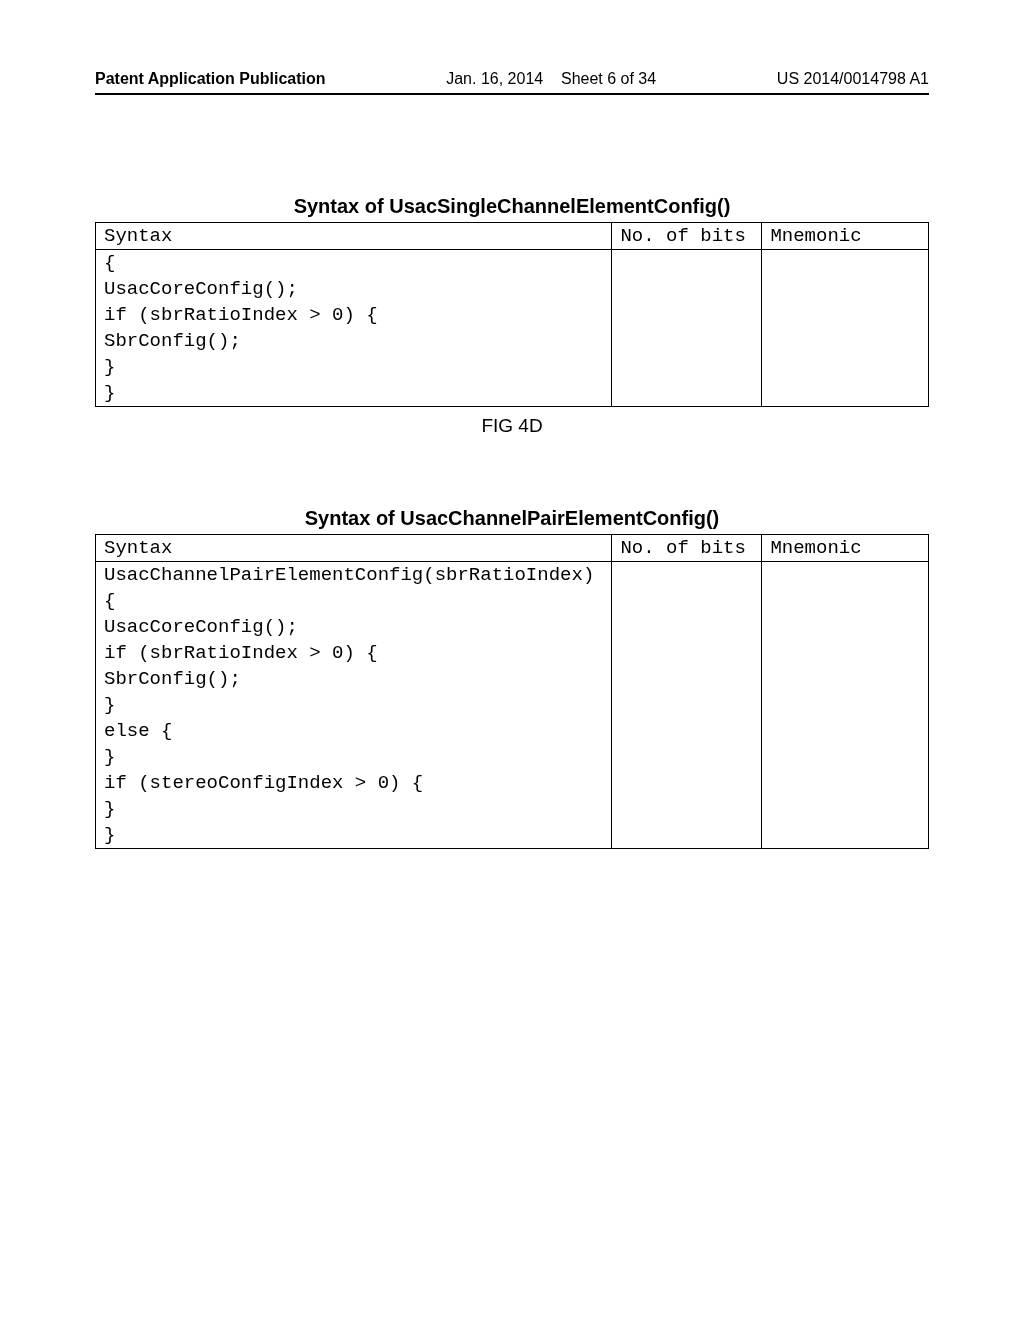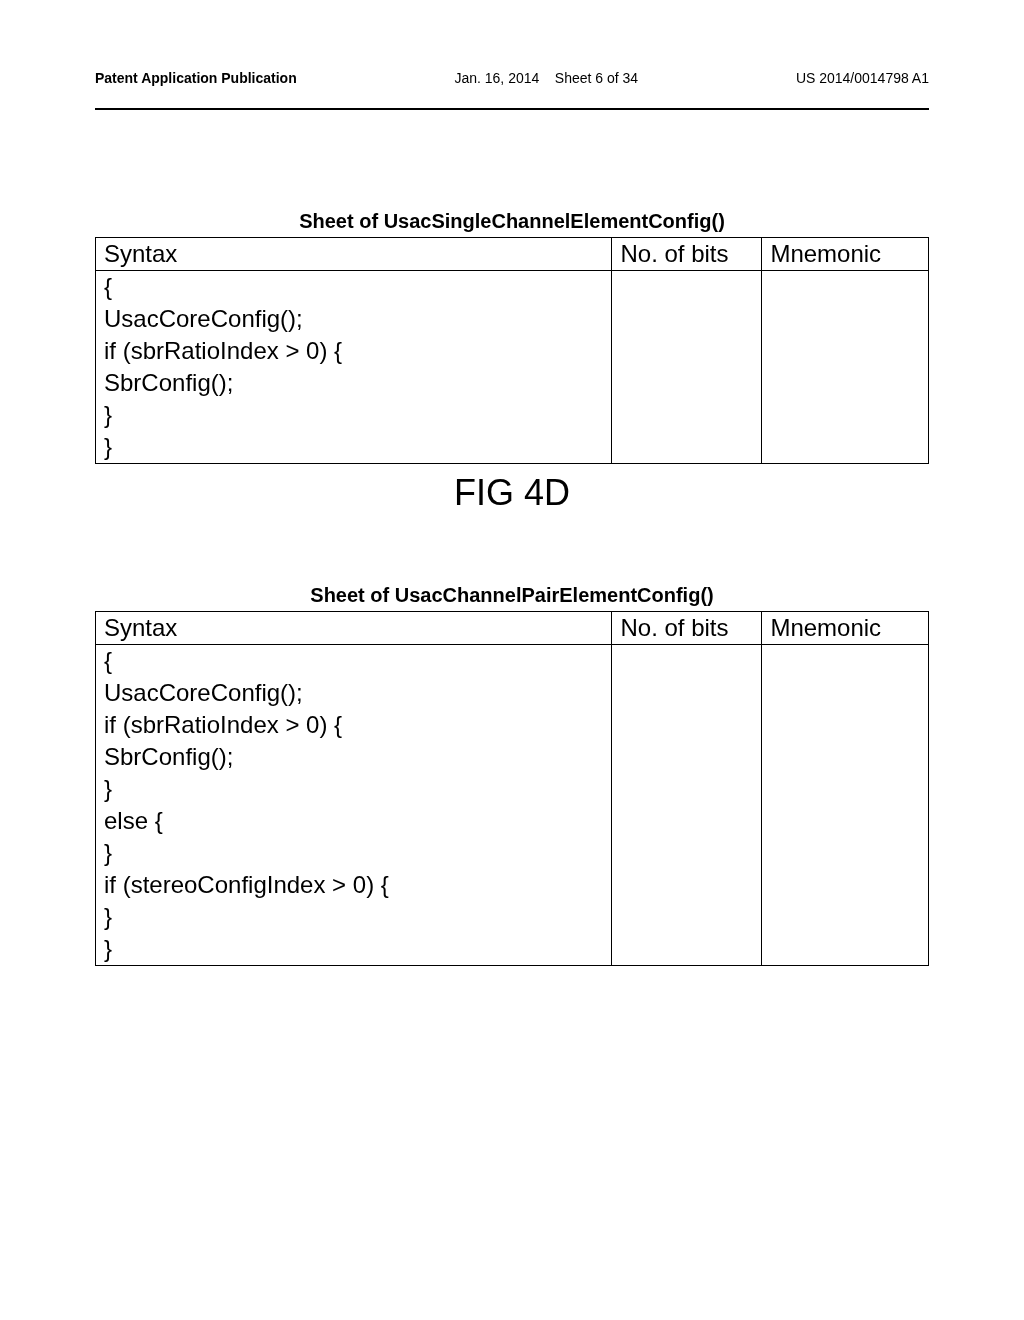--- a/index.html
+++ b/index.html
@@ -11,39 +11,39 @@
     height: 1320px;
     position: relative;
   }
   .page {
     padding: 70px 95px 0 95px;
     box-sizing: border-box;
   }
   .header-row {
     display: flex;
     justify-content: space-between;
-    font-size: 14px;
+    font-size: 16px;
     border-bottom: 2px solid #000;
-    padding-bottom: 22px;
+    padding-bottom: 5px;
     margin-bottom: 100px;
   }
   .header-left { font-weight: bold; }
   .header-center { }
   .header-right { }
   .table-title {
     font-weight: bold;
     font-size: 20px;
     text-align: center;
     margin-bottom: 4px;
   }
   table.syntax {
     border-collapse: collapse;
     width: 100%;
-    font-family: Liberation Sans, sans-serif;
-    font-size: 24px;
+    font-family: Liberation Mono, monospace;
+    font-size: 19px;
   }
   table.syntax th, table.syntax td {
     padding: 2px 8px;
     text-align: left;
   }
   table.syntax thead tr {
     border: 1.5px solid #000;
   }
   table.syntax tbody td {
     border-left: 1.5px solid #000;
@@ -59,42 +59,42 @@
     font-weight: normal;
     border: 1.5px solid #000;
   }
   .col-bits { text-align: center; }
   .col-mnem { text-align: center; }
   .indent1 { padding-left: 24px; }
   .indent2 { padding-left: 48px; margin-top: 28px; }
   .bold { font-weight: bold; }
   .figcaption {
     text-align: center;
-    font-size: 36px;
+    font-size: 19px;
     margin-top: 8px;
     margin-bottom: 70px;
     font-family: Arial, Helvetica, sans-serif;
   }
 </style>
 </head>
 <body>
 
 <div class="page">
 
   <div class="header-row">
     <span class="header-left">Patent Application Publication</span>
     <span class="header-center">
       <span>Jan. 16, 2014</span>
       &nbsp;&nbsp;
       <span>Sheet 6 of 34</span>
     </span>
     <span class="header-right">US 2014/0014798 A1</span>
   </div>
 
-  <div class="table-title">Sheet of UsacSingleChannelElementConfig()</div>
+  <div class="table-title">Syntax of UsacSingleChannelElementConfig()</div>
   <table class="syntax">
     <colgroup>
       <col style="width:62%">
       <col style="width:18%">
       <col style="width:20%">
     </colgroup>
     <thead>
       <tr>
         <th>Syntax</th>
         <th class="col-bits">No. of bits</th>
@@ -129,36 +129,41 @@
         </tr>
         <tr>
           <td>}</td>
           <td class="col-bits"></td>
           <td class="col-mnem"></td>
         </tr>
       </tbody>
   </table>
   <div class="figcaption">FIG 4D</div>
 
-  <div class="table-title">Sheet of UsacChannelPairElementConfig()</div>
+  <div class="table-title">Syntax of UsacChannelPairElementConfig()</div>
   <table class="syntax">
     <colgroup>
       <col style="width:62%">
       <col style="width:18%">
       <col style="width:20%">
     </colgroup>
     <thead>
       <tr>
         <th>Syntax</th>
         <th class="col-bits">No. of bits</th>
         <th class="col-mnem">Mnemonic</th>
       </tr>
     </thead>
     <tbody id="t2body">
         <tr>
+          <td>UsacChannelPairElementConfig(sbrRatioIndex)</td>
+          <td class="col-bits"></td>
+          <td class="col-mnem"></td>
+        </tr>
+        <tr>
           <td>{</td>
           <td class="col-bits"></td>
           <td class="col-mnem"></td>
         </tr>
         <tr>
           <td class="indent1">UsacCoreConfig();</td>
           <td class="col-bits"></td>
           <td class="col-mnem"></td>
         </tr>
         <tr>

